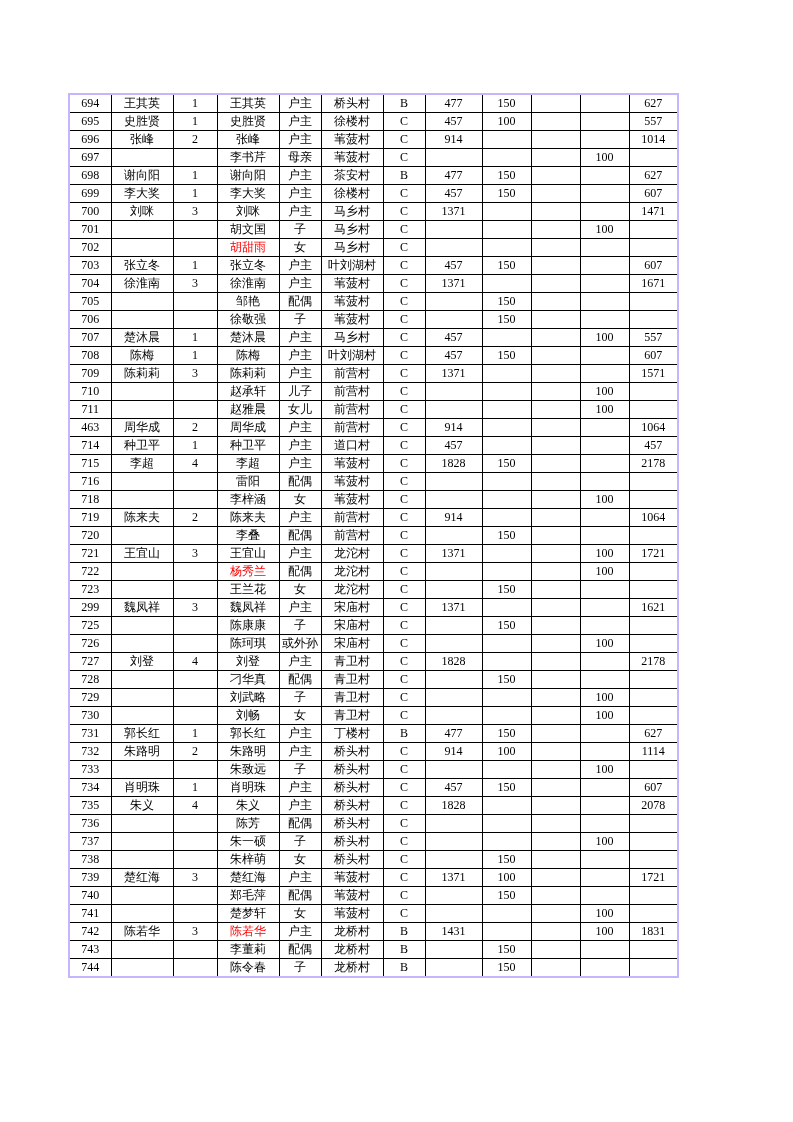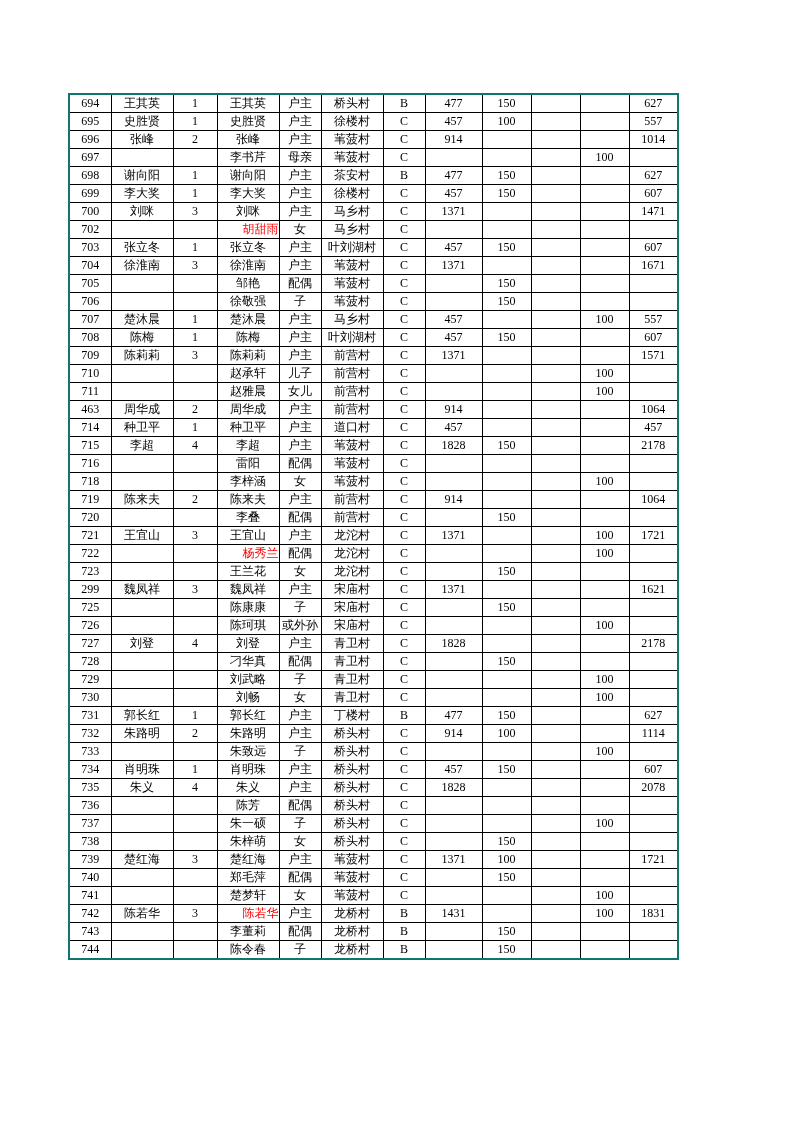--- a/index.html
+++ b/index.html
@@ -16,37 +16,36 @@
     height: 1122px;
     background: #ffffff;
     overflow: hidden;
   }
   table.register {
     position: absolute;
     left: 68px;
     top: 93px;
     border-collapse: collapse;
     table-layout: fixed;
-    border: 2px solid #0f766e;
+    border: 2px solid #c4b5fd;
   }
   table.register td {
     border: 1px solid #000000;
     height: 17px;
     padding: 0;
     font-size: 12px;
     line-height: 17px;
     text-align: center;
     vertical-align: middle;
     color: #000000;
     white-space: nowrap;
     overflow: hidden;
   }
   table.register td.red {
     color: #ff0000;
-    text-align: right;
   }
   
   col.c-no     { width: 42px; }
   col.c-head   { width: 62px; }
   col.c-size   { width: 44px; }
   col.c-member { width: 62px; }
   col.c-rel    { width: 42px; }
   col.c-vil    { width: 62px; }
   col.c-cls    { width: 42px; }
   col.c-a1     { width: 57px; }
@@ -168,20 +167,34 @@
           <td>户主</td>
           <td>马乡村</td>
           <td>C</td>
           <td>1371</td>
           <td></td>
           <td></td>
           <td></td>
           <td>1471</td>
         </tr>
         <tr>
+          <td>701</td>
+          <td></td>
+          <td></td>
+          <td>胡文国</td>
+          <td>子</td>
+          <td>马乡村</td>
+          <td>C</td>
+          <td></td>
+          <td></td>
+          <td></td>
+          <td>100</td>
+          <td></td>
+        </tr>
+        <tr>
           <td>702</td>
           <td></td>
           <td></td>
           <td class="red">胡甜雨</td>
           <td>女</td>
           <td>马乡村</td>
           <td>C</td>
           <td></td>
           <td></td>
           <td></td>

